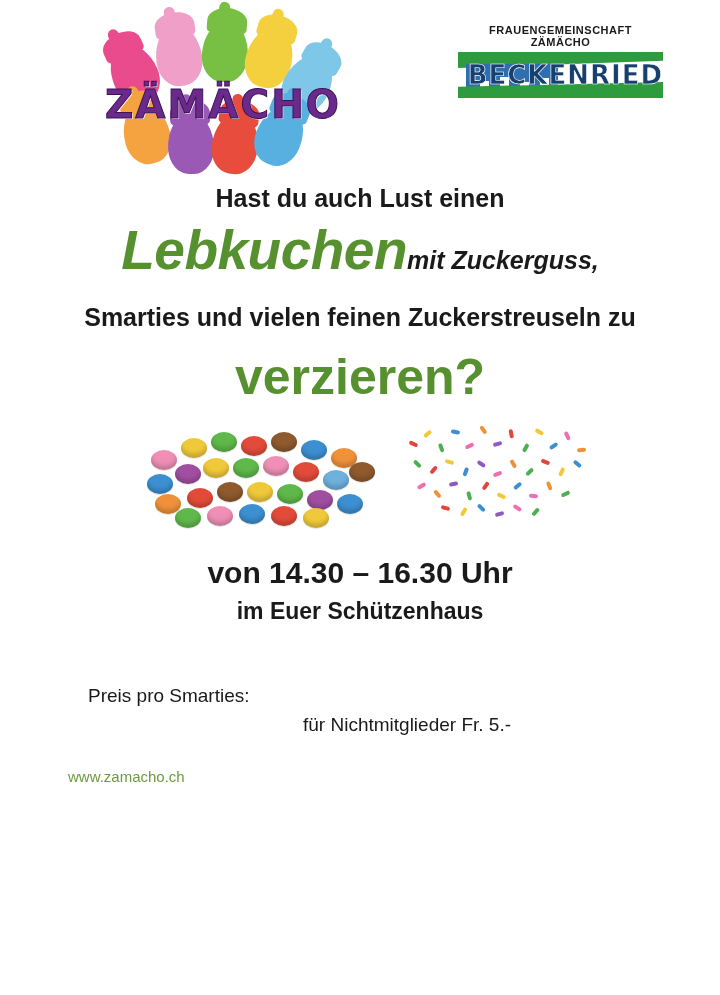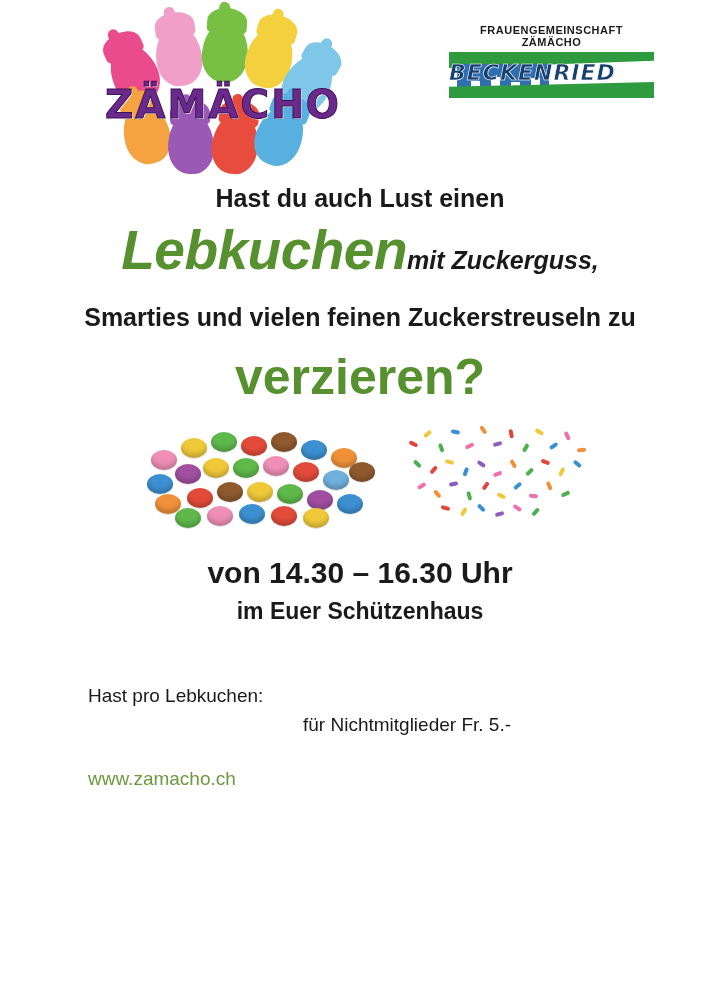--- a/index.html
+++ b/index.html
@@ -84,21 +84,21 @@
     font-size: 39px;
     letter-spacing: 2px;
     color: #6a2a8c;
     -webkit-text-stroke: 1px #3d1256;
     text-shadow: 1px 1px 0 #ffffff;
   }
 
   
   .fg-logo {
     position: absolute;
-    right: 66px;
+    right: 57px;
     top: 24px;
     width: 205px;
     height: 76px;
   }
   .fg-top {
     text-align: center;
     font-family: "Liberation Sans", sans-serif;
     font-weight: bold;
     font-size: 11px;
     letter-spacing: 0.5px;
@@ -139,25 +139,24 @@
     position: absolute;
     bottom: 0;
     width: 9px;
     background: #ffffff;
   }
   .fg-word {
     position: absolute;
     left: 0;
     top: 8px;
     width: 100%;
-    text-align: left;
+    text-align: right;
     font-family: "DejaVu Sans", sans-serif;
     font-weight: bold;
-    font-style: italic;
-    font-size: 22px;
+    font-size: 26px;
     letter-spacing: 1px;
     color: #18406f;
     -webkit-text-stroke: 0.6px #ffffff;
   }
 
   
   .headline {
     margin-top: 14px;
     text-align: center;
     padding: 0 28px;
@@ -271,22 +270,22 @@
     margin-top: 52px;
     padding-left: 88px;
     font-size: 19px;
     line-height: 1.6;
   }
   .footer-text .spacer {
     height: 22px;
   }
   .web {
     margin-top: 28px;
-    padding-left: 88px;
-    font-size: 19px;
+    padding-left: 68px;
+    font-size: 15px;
     color: #6d9a3f;
   }
 </style>
 </head>
 <body>
 
 <div class="poster">
 
   <div class="header">
 
@@ -404,21 +403,21 @@
     </div>
   </div>
 
   <div class="dates">
     <div class="date-time">von 14.30 – 16.30 Uhr</div>
     <div class="date-place">im Euer Schützenhaus</div>
   </div>
 
   <div class="prices">
     <div class="row">
-      <div class="label">Hast pro Lebkuchen:</div>
+      <div class="label">Preis pro Smarties:</div>
     </div>
     <div class="row">
       <div class="label"></div>
       <div>für Nichtmitglieder Fr. 5.-</div>
     </div>
   </div>
 
 
   <div class="web">www.zamacho.ch</div>
 

